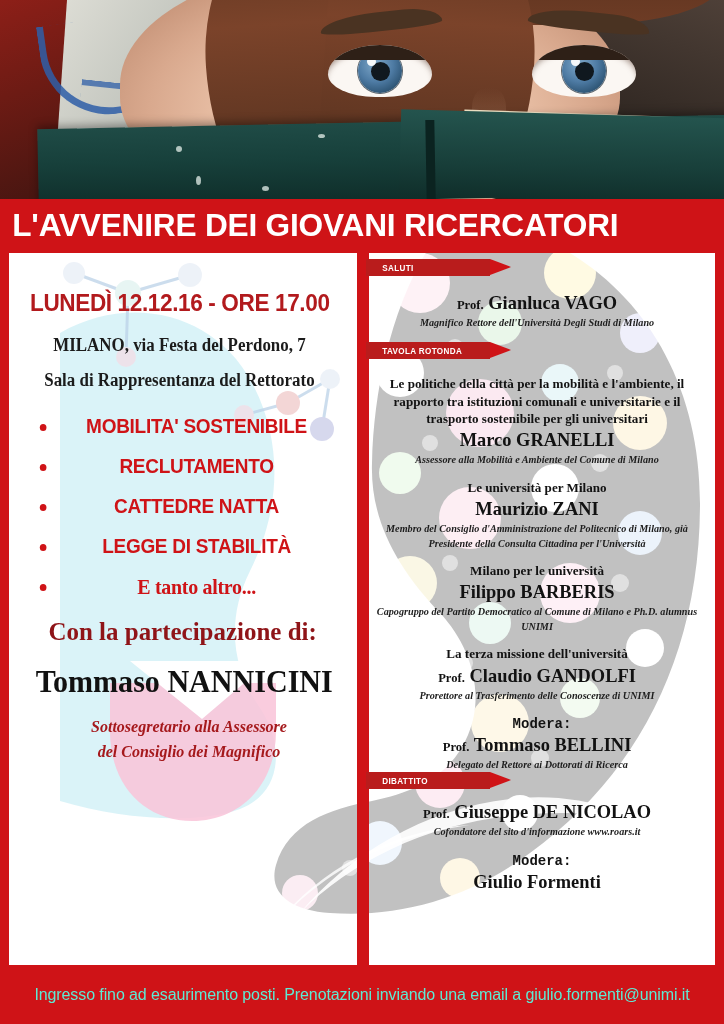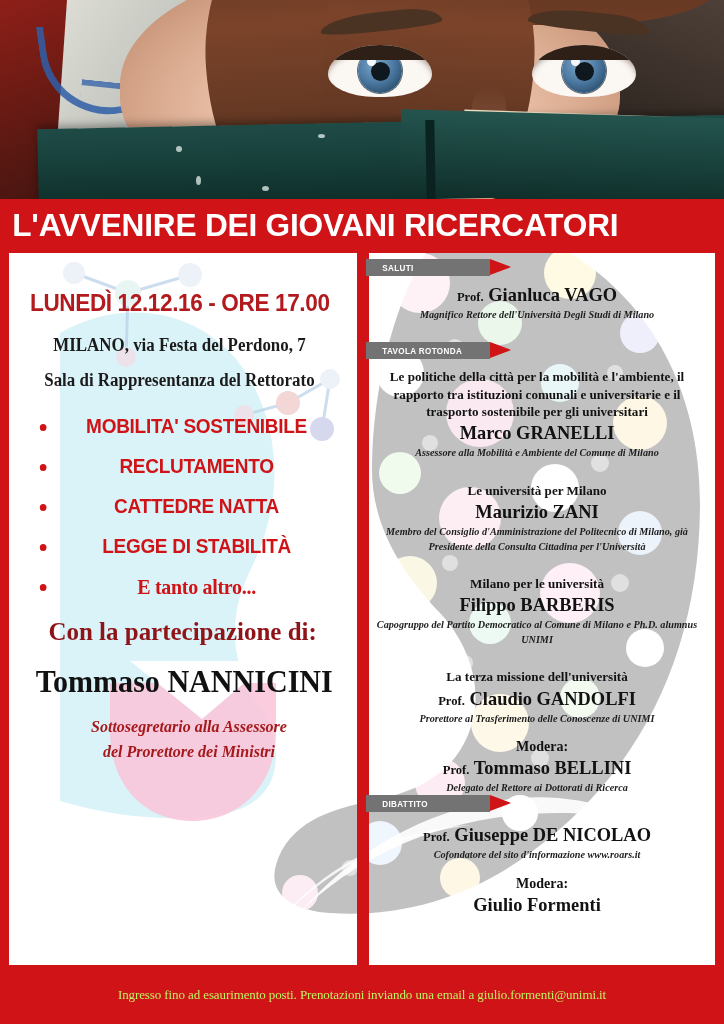--- a/index.html
+++ b/index.html
@@ -315,21 +315,21 @@
   .col-right {
     position: absolute;
     left: 376px; top: 0;
     width: 332px;
     z-index: 3;
   }
   .ribbon {
     position: relative;
     height: 17px;
     width: 124px;
-    background: #737373;
+    background: #b91c1c;
     display: flex;
     align-items: center;
     margin: 0 0 6px -10px;
   }
   .ribbon::after {
     content: "";
     position: absolute;
     left: 124px; top: 0;
     width: 0; height: 0;
     border-top: 8.5px solid transparent;
@@ -380,43 +380,43 @@
     font-style: italic;
     font-weight: bold;
     color: #1d1d1d;
     font-size: 10.5px;
     line-height: 1.38;
     margin-top: 2px;
     transform: scaleX(.97);
     transform-origin: left center;
   }
   .modera-label {
-    font-family: Liberation Serif, serif;
+    font-family: Liberation Mono, monospace;
     font-weight: bold;
     color: #121212;
     font-size: 14px;
     margin-top: 13px;
   }
-  .block { margin-top: 21px; }
-  .block.first { margin-top: 8px; }
+  .block { margin-top: 11px; }
+  .block.first { margin-top: 16px; }
 
   
   .footer {
     position: absolute;
     left: 0; bottom: 0;
     width: 724px; height: 59px;
     background: #cf1317;
     display: flex;
     align-items: center;
     justify-content: center;
   }
   .footer-text {
-    font-family: Liberation Serif, serif;
-    color: #bef264;
-    font-size: 13px;
+    font-family: Liberation Sans, sans-serif;
+    color: #5eead4;
+    font-size: 16px;
     letter-spacing: -0.1px;
     white-space: nowrap;
   }
 </style>
 </head>
 <body>
 
 <div class="poster">
 
   <div class="photo">
@@ -567,35 +567,35 @@
         <li>RECLUTAMENTO</li>
         <li>CATTEDRE NATTA</li>
         <li>LEGGE DI STABILITÀ</li>
         <li class="soft">E tanto altro...</li>
       </ul>
 
       <div class="partecip">Con la partecipazione di:</div>
       <div class="guest-name">Tommaso NANNICINI</div>
       <div class="guest-role">
         <div>Sottosegretario alla Assessore</div>
-        <div>del Prorettore dei Ministri</div>
+        <div>del Consiglio dei Magnifico</div>
       </div>
     </div>
 
     <div class="col-right">
 
       <div class="ribbon top">
         <span class="ribbon-label">SALUTI</span>
       </div>
       <div class="block first">
         <div class="speaker"><span class="pfx">Prof.</span> <span class="sur">Gianluca VAGO</span></div>
         <div class="role">Magnifico Rettore dell'Università Degli Studi di Milano</div>
       </div>
 
-      <div class="ribbon" style="margin-top:20px;">
+      <div class="ribbon" style="margin-top:12px;">
         <span class="ribbon-label">TAVOLA ROTONDA</span>
       </div>
 
       <div class="block first">
         <div class="topic-title">Le politiche della città per la mobilità e l'ambiente, il rapporto tra istituzioni comunali e universitarie e il trasporto sostenibile per gli universitari</div>
         <div class="speaker"><span class="sur">Marco GRANELLI</span></div>
         <div class="role">Assessore alla Mobilità e Ambiente del Comune di Milano</div>
       </div>
 
       <div class="block">

